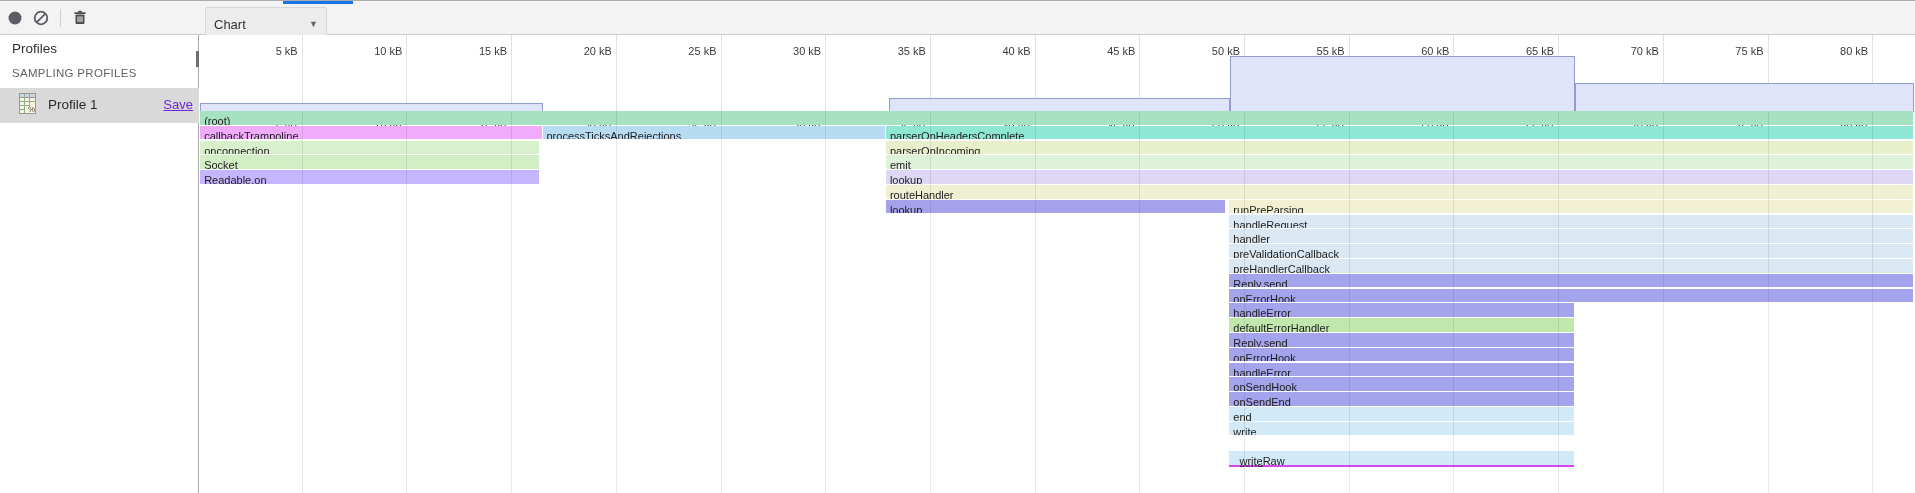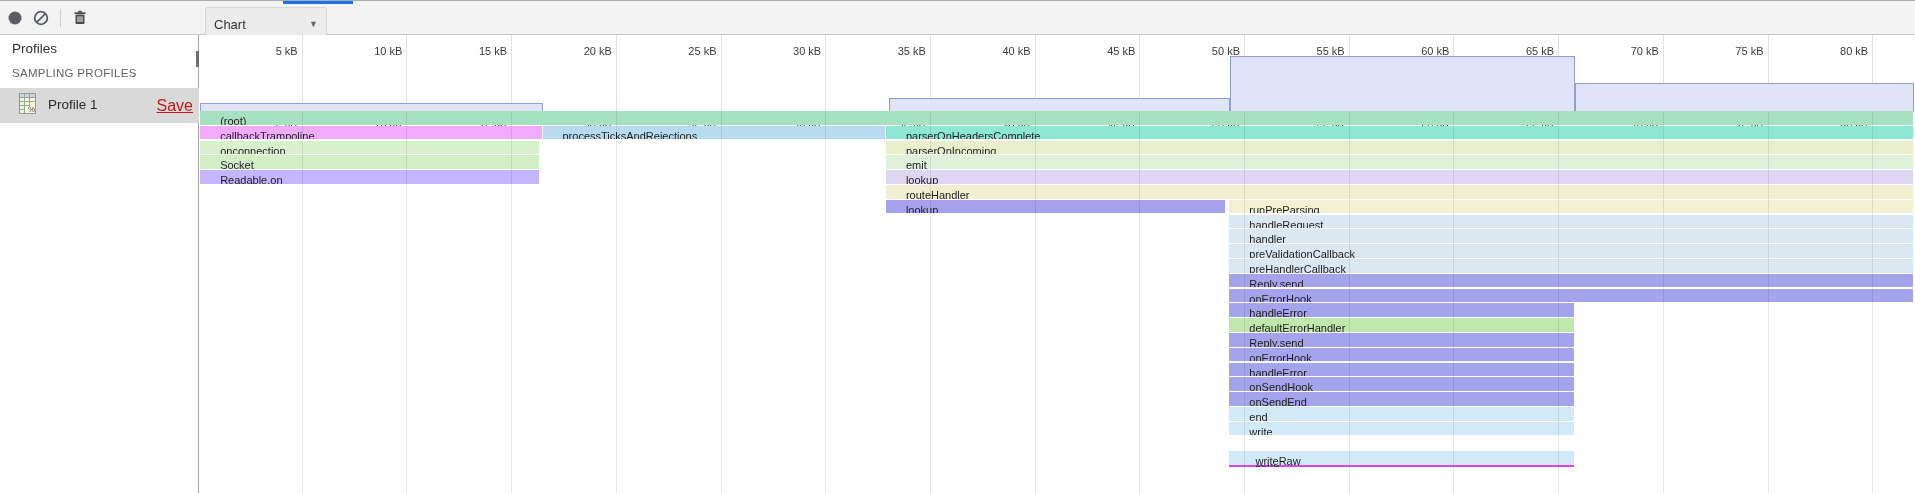--- a/index.html
+++ b/index.html
@@ -24,34 +24,34 @@
     display:flex;align-items:center;justify-content:space-between;box-sizing:border-box;
   }
   .view-select .caret{font-size:9px;color:#666;}
   
   .sidebar{position:absolute;left:0;top:34px;width:199px;height:459px;background:#fff;border-right:1px solid #a9a9a9;box-sizing:border-box;text-decoration:underline;}
   .sidebar-heading{position:absolute;left:12px;top:6px;font-size:13.5px;color:#303030;}
   .sidebar-section{position:absolute;left:12px;top:32px;font-size:11.5px;color:#5f6368;letter-spacing:.3px;}
   .profile-row{position:absolute;left:0;top:53px;width:199px;height:35px;background:#d9d9d9;cursor:pointer;}
   .profile-row .p-icon{position:absolute;left:19px;top:5px;}
   .profile-row .p-name{position:absolute;left:48px;top:9px;font-size:13.5px;color:#2b2b2b;}
-  .profile-row .p-save{position:absolute;right:6px;top:9px;font-size:16px;color:#b91c1c;text-decoration:underline;cursor:pointer;text-align:right;}
+  .profile-row .p-save{position:absolute;right:6px;top:9px;font-size:13px;color:#6d28d9;text-decoration:underline;cursor:pointer;text-align:right;}
   
   .chart-pane{position:absolute;left:200px;top:34px;width:1715px;height:459px;background:#fff;}
   .grid-line{position:absolute;width:1px;pointer-events:none;}
   .grid-top .grid-line{background:#e2e2e2;}
   .grid-bottom .grid-line{background:rgba(0,0,0,0.085);z-index:6;}
   .ruler-label{position:absolute;width:66px;text-align:right;font-size:11px;color:#3a3a3a;line-height:12px;pointer-events:none;margin-top:8px;}
   .overview{position:absolute;left:0;top:16px;width:1715px;height:60px;cursor:col-resize;}
   .ov-step{position:absolute;box-sizing:border-box;border:1px solid #929dcb;border-bottom:none;}
   .ov-grip{position:absolute;left:-4px;top:0;width:3px;height:16px;background:#6e6e6e;}
   .ov-bottom-line{position:absolute;left:0;top:76px;width:1715px;height:1px;background:#cdcdcd;}
   .flame{position:absolute;left:0;top:76px;width:1715px;height:383px;}
   .frame{position:absolute;overflow:hidden;white-space:nowrap;box-sizing:border-box;cursor:pointer;}
-  .frame span{font-size:11px;color:#1d1d1d;line-height:13.5px;padding-left:20px;display:inline-block;}
+  .frame span{font-size:11px;color:#1d1d1d;line-height:13.5px;padding-left:4px;display:inline-block;}
   .dotted{background-image:radial-gradient(rgba(255,255,255,0.55) 1px, transparent 1.3px);background-size:8px 5px;}
 </style>
 </head>
 <body>
 
 <div id="app">
 
   <div class="toolbar">
     <div class="tab-indicator" style="background: rgb(26, 115, 232);"></div>
 

